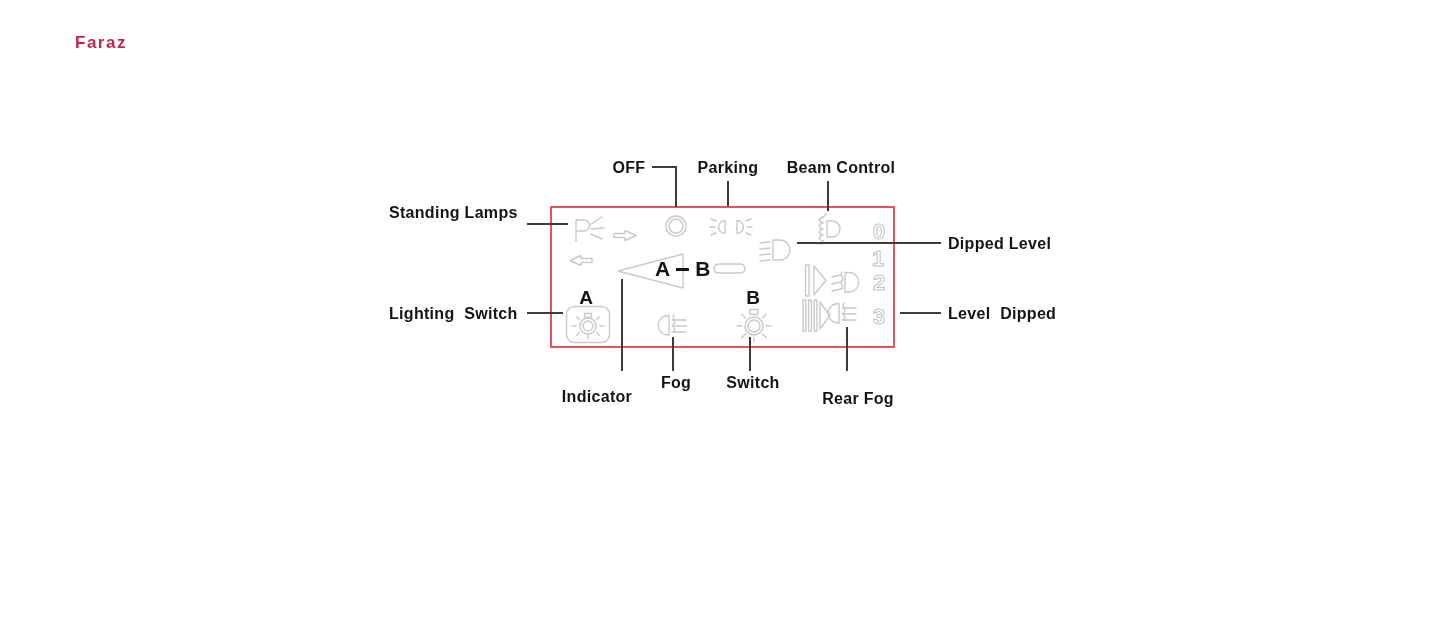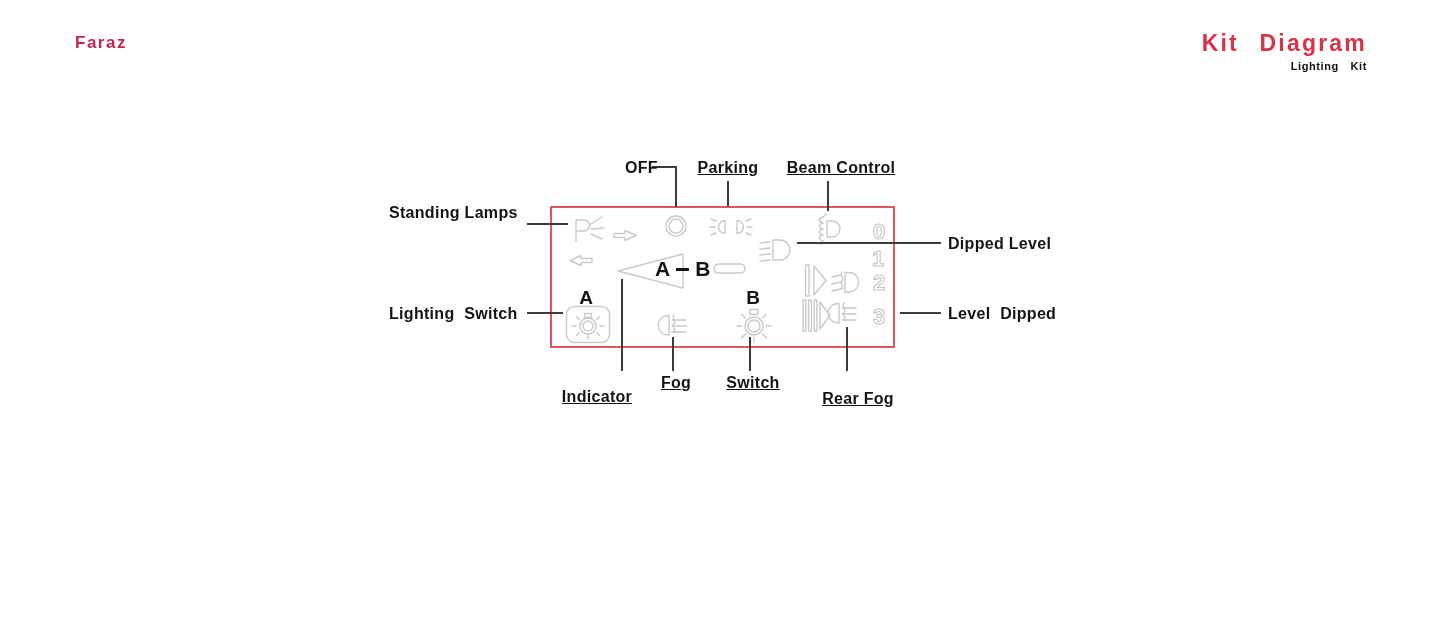--- a/index.html
+++ b/index.html
@@ -30,34 +30,30 @@
               color:#141414;line-height:19px;}
 
   
   .lead{position:absolute;background:#3b3b3b;}
   .lead-h{height:2px;} .lead-v{width:2px;}
   .lead-elbow{position:absolute;border-top:2px solid #3b3b3b;border-right:2px solid #3b3b3b;}
 
   
   .lbl{position:absolute;font-size:16px;font-weight:700;letter-spacing:0.3px;color:#141414;
        white-space:nowrap;line-height:17px;}
-  .lbl-c{transform:translateX(-50%);text-decoration:underline;}
+  .lbl-c{transform:translateX(-50%);}
   .ws{word-spacing:5px;}
 </style>
 </head>
 <body>
 
 <div class="canvas">
 
   <div class="logo">Faraz</div>
 
-  <div class="header">
-    <div class="title">Kit Diagram</div>
-    <div class="subtitle">Lighting Kit</div>
-  </div>
 
   <div class="panel">
 
     <svg style="left:20px;top:6px" width="34" height="30" viewBox="0 0 34 30">
       <g class="ic">
         <path d="M4,28 V6 h8 a5.5,5.5 0 0 1 0,11 H4"></path>
         <path d="M19,10 L30,3"></path>
           <path d="M19,15 L32,14"></path>
           <path d="M19,20 L30,25"></path>
       </g>
@@ -217,21 +213,21 @@
   <div class="lead lead-v" style="left:727px;top:181px;height:25px"></div>
   <div class="lead lead-v" style="left:827px;top:181px;height:30px"></div>
   <div class="lead lead-h" style="left:797px;top:242px;width:144px"></div>
   <div class="lead lead-h" style="left:527px;top:312px;width:36px"></div>
   <div class="lead lead-h" style="left:900px;top:312px;width:41px"></div>
   <div class="lead lead-v" style="left:621px;top:279px;height:92px"></div>
   <div class="lead lead-v" style="left:672px;top:337px;height:34px"></div>
   <div class="lead lead-v" style="left:749px;top:337px;height:34px"></div>
   <div class="lead lead-v" style="left:846px;top:327px;height:44px"></div>
 
-  <div class="lbl" style="left:625px;top:159px;width:34px;text-align:left">OFF</div>
+  <div class="lbl" style="left:612px;top:159px;width:34px;text-align:center">OFF</div>
   <div class="lbl lbl-c" style="left:728px;top:159px">Parking</div>
   <div class="lbl lbl-c" style="left:841px;top:159px">Beam Control</div>
   <div class="lbl" style="left:389px;top:204px">Standing Lamps</div>
   <div class="lbl" style="left:948px;top:235px">Dipped Level</div>
   <div class="lbl ws" style="left:389px;top:305px">Lighting Switch</div>
   <div class="lbl ws" style="left:948px;top:305px">Level Dipped</div>
   <div class="lbl lbl-c" style="left:597px;top:388px">Indicator</div>
   <div class="lbl lbl-c" style="left:676px;top:374px">Fog</div>
   <div class="lbl lbl-c" style="left:753px;top:374px">Switch</div>
   <div class="lbl lbl-c" style="left:858px;top:390px">Rear Fog</div>

